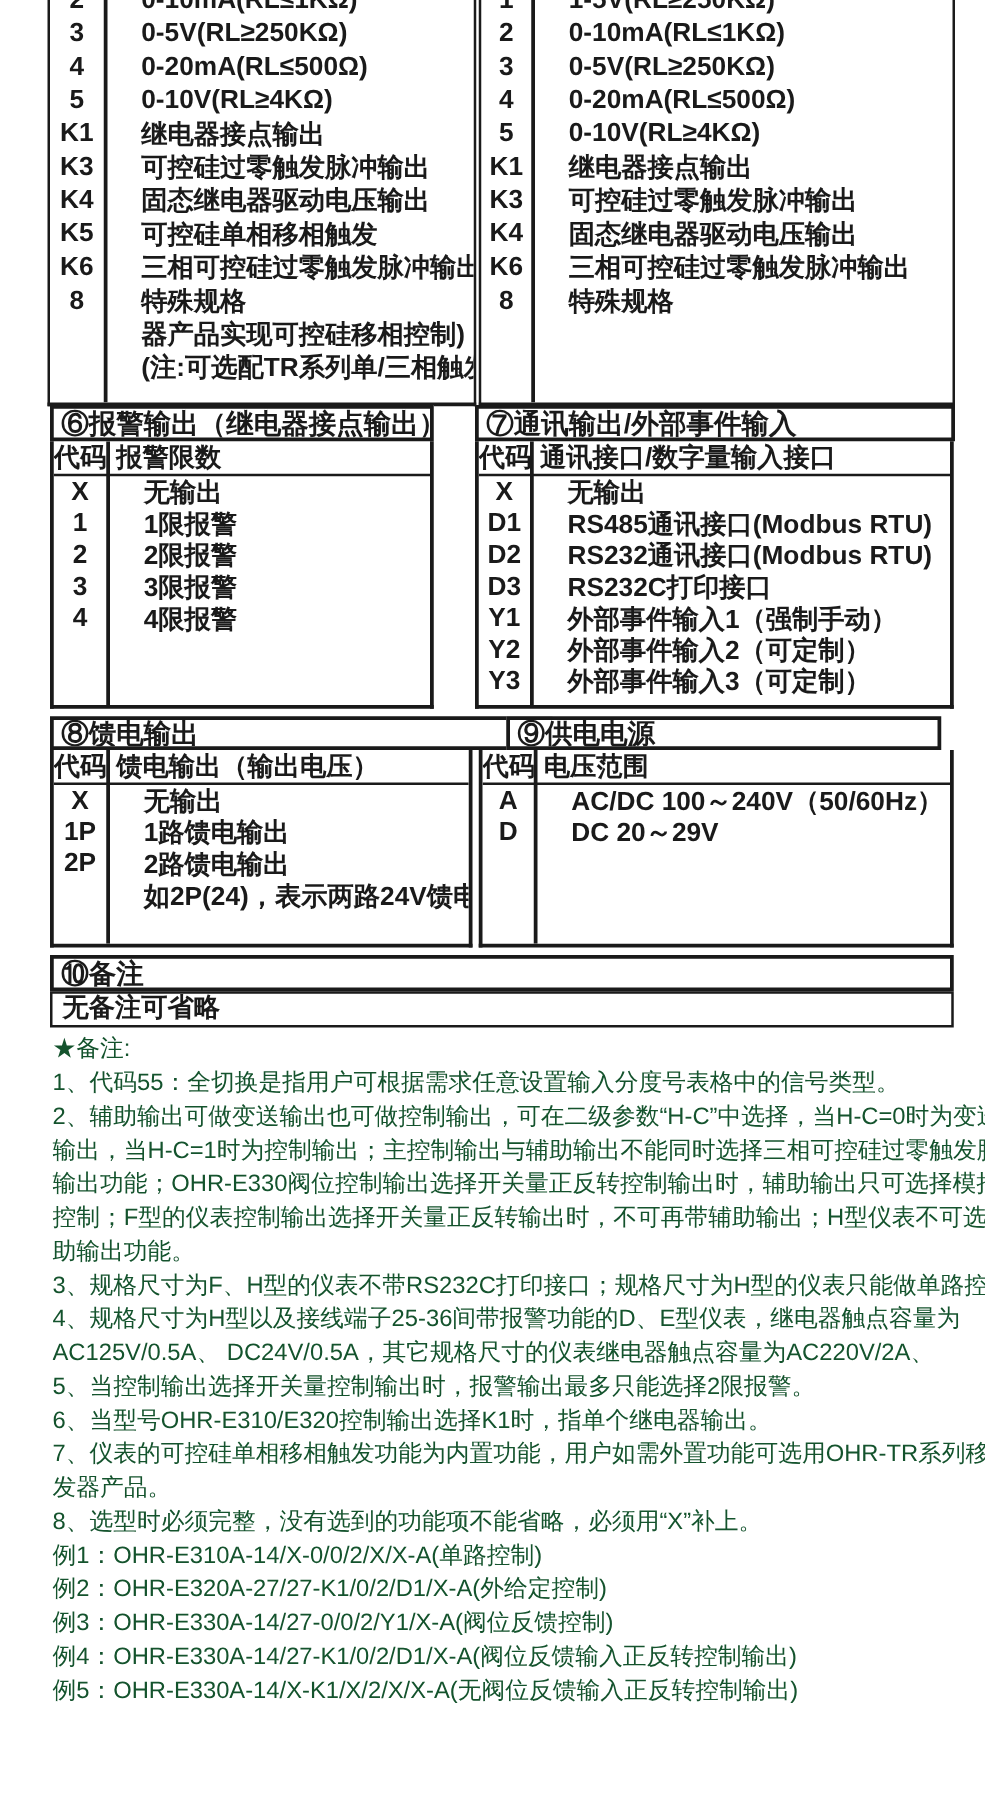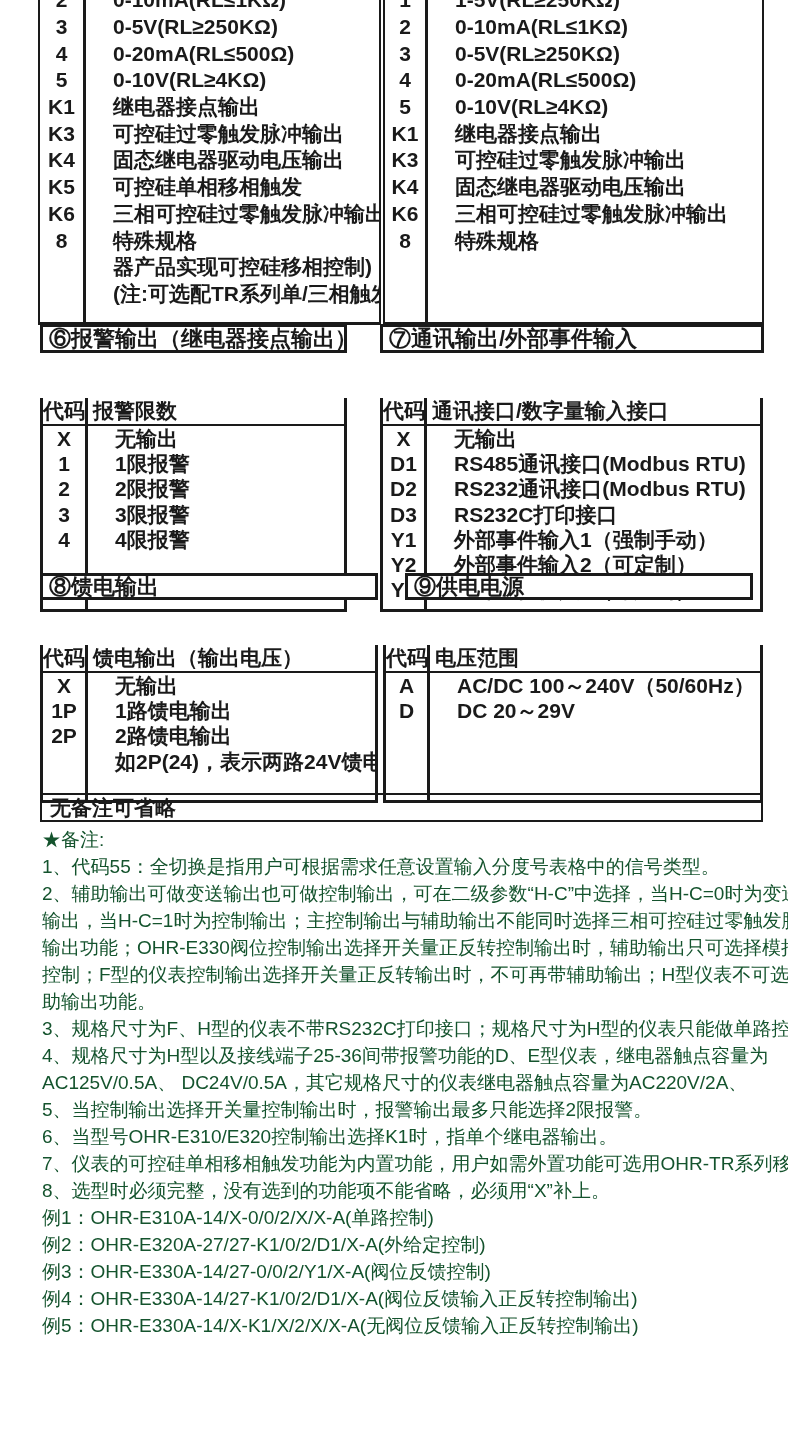--- a/index.html
+++ b/index.html
@@ -18,44 +18,44 @@
   .vline{position:absolute;top:0;bottom:0;width:2.5px;background:#1a1a1a;}
 
   .tl .tcode{width:43px;}  .tl .vline{left:43px;}
   .tr .tcode{width:40px;}  .tr .vline{left:40px;}
 
   
   .band{position:absolute;border:3px solid #1a1a1a;background:#fff;
     display:flex;align-items:center;font-weight:bold;font-size:22px;
     padding-left:6px;box-sizing:border-box;white-space:nowrap;overflow:hidden;}
   .tbl{position:absolute;box-sizing:border-box;overflow:hidden;
-    border-left:3px solid #1a1a1a;border-right:3px solid #1a1a1a;border-bottom:3px solid #1a1a1a;margin-top:45px;}
+    border-left:3px solid #1a1a1a;border-right:3px solid #1a1a1a;border-bottom:3px solid #1a1a1a;}
   .hdr{display:flex;align-items:center;height:26px;border-bottom:2.5px solid #1a1a1a;
     font-weight:bold;font-size:21px;white-space:nowrap;}
   .hdr .hcode{flex:none;text-align:center;overflow:hidden;}
   .hdr .hdesc{flex:1;padding-left:8px;overflow:hidden;}
   .tbl .trow{height:25.3px;}
 
   .s6 .hcode,.s6 .tcode{width:42px;} .s6 .vline{left:42px;}
   .s7 .hcode,.s7 .tcode{width:41px;} .s7 .vline{left:41px;}
   .s8 .hcode,.s8 .tcode{width:42px;} .s8 .vline{left:42px;}
   .s9 .hcode,.s9 .tcode{width:41px;} .s9 .vline{left:41px;}
 
   
   .band6{left:40px;top:324px;width:307px;height:29px;}
   .tbl6 {left:40px;top:353px;width:307px;height:214px;}
   .band7{left:380px;top:324px;width:384px;height:29px;}
   .tbl7 {left:380px;top:353px;width:383px;height:214px;}
-  .band8{left:40px;top:573px;width:338px;height:27px;}
+  .band8{left:40px;top:573px;width:402px;height:27px;}
   .tbl8 {left:40px;top:600px;width:338px;height:158px;}
   .band9{left:405px;top:573px;width:348px;height:27px;}
   .tbl9 {left:383px;top:600px;width:380px;height:158px;}
   .band10{left:40px;top:764px;width:723px;height:29px;}
   .row10{position:absolute;left:40px;top:793px;width:723px;height:29px;box-sizing:border-box;
-    border:2.5px solid #1a1a1a;display:flex;align-items:center;
+    border:2.5px solid #1a1a1a;display:flex;align-items:flex-end;
     font-weight:bold;font-size:21px;padding-left:8px;}
 
   
   .notes{position:absolute;left:42px;top:826px;width:746px;font-size:19px;color:#14532d;}
   .note-line{height:27px;line-height:27px;white-space:nowrap;overflow:hidden;}
 </style>
 </head>
 <body>
 
 <div class="page">
@@ -283,39 +283,43 @@
         <span class="tcode">A</span>
         <span class="tdesc">AC/DC 100～240V（50/60Hz）</span>
       </div>
         <div class="trow">
         <span class="tcode">D</span>
         <span class="tdesc">DC 20～29V</span>
       </div>
       </div>
   </div>
 
+  <div class="band band10">
+    <span>⑩备注</span>
+  </div>
   <div class="row10">
     <span>无备注可省略</span>
   </div>
 
   <div class="notes">
 
   <div class="note-line">★备注:</div>
       <div class="note-line">1、代码55：全切换是指用户可根据需求任意设置输入分度号表格中的信号类型。</div>
       <div class="note-line">2、辅助输出可做变送输出也可做控制输出，可在二级参数“H-C”中选择，当H-C=0时为变送</div>
       <div class="note-line">输出，当H-C=1时为控制输出；主控制输出与辅助输出不能同时选择三相可控硅过零触发脉冲</div>
       <div class="note-line">输出功能；OHR-E330阀位控制输出选择开关量正反转控制输出时，辅助输出只可选择模拟量</div>
       <div class="note-line">控制；F型的仪表控制输出选择开关量正反转输出时，不可再带辅助输出；H型仪表不可选择辅</div>
       <div class="note-line">助输出功能。</div>
       <div class="note-line">3、规格尺寸为F、H型的仪表不带RS232C打印接口；规格尺寸为H型的仪表只能做单路控制。</div>
       <div class="note-line">4、规格尺寸为H型以及接线端子25-36间带报警功能的D、E型仪表，继电器触点容量为</div>
       <div class="note-line">AC125V/0.5A、 DC24V/0.5A，其它规格尺寸的仪表继电器触点容量为AC220V/2A、</div>
       <div class="note-line">5、当控制输出选择开关量控制输出时，报警输出最多只能选择2限报警。</div>
       <div class="note-line">6、当型号OHR-E310/E320控制输出选择K1时，指单个继电器输出。</div>
       <div class="note-line">7、仪表的可控硅单相移相触发功能为内置功能，用户如需外置功能可选用OHR-TR系列移相触</div>
+      <div class="note-line">发器产品。</div>
       <div class="note-line">8、选型时必须完整，没有选到的功能项不能省略，必须用“X”补上。</div>
       <div class="note-line">例1：OHR-E310A-14/X-0/0/2/X/X-A(单路控制)</div>
       <div class="note-line">例2：OHR-E320A-27/27-K1/0/2/D1/X-A(外给定控制)</div>
       <div class="note-line">例3：OHR-E330A-14/27-0/0/2/Y1/X-A(阀位反馈控制)</div>
       <div class="note-line">例4：OHR-E330A-14/27-K1/0/2/D1/X-A(阀位反馈输入正反转控制输出)</div>
       <div class="note-line">例5：OHR-E330A-14/X-K1/X/2/X/X-A(无阀位反馈输入正反转控制输出)</div>
     </div>
 
 </div>
 

